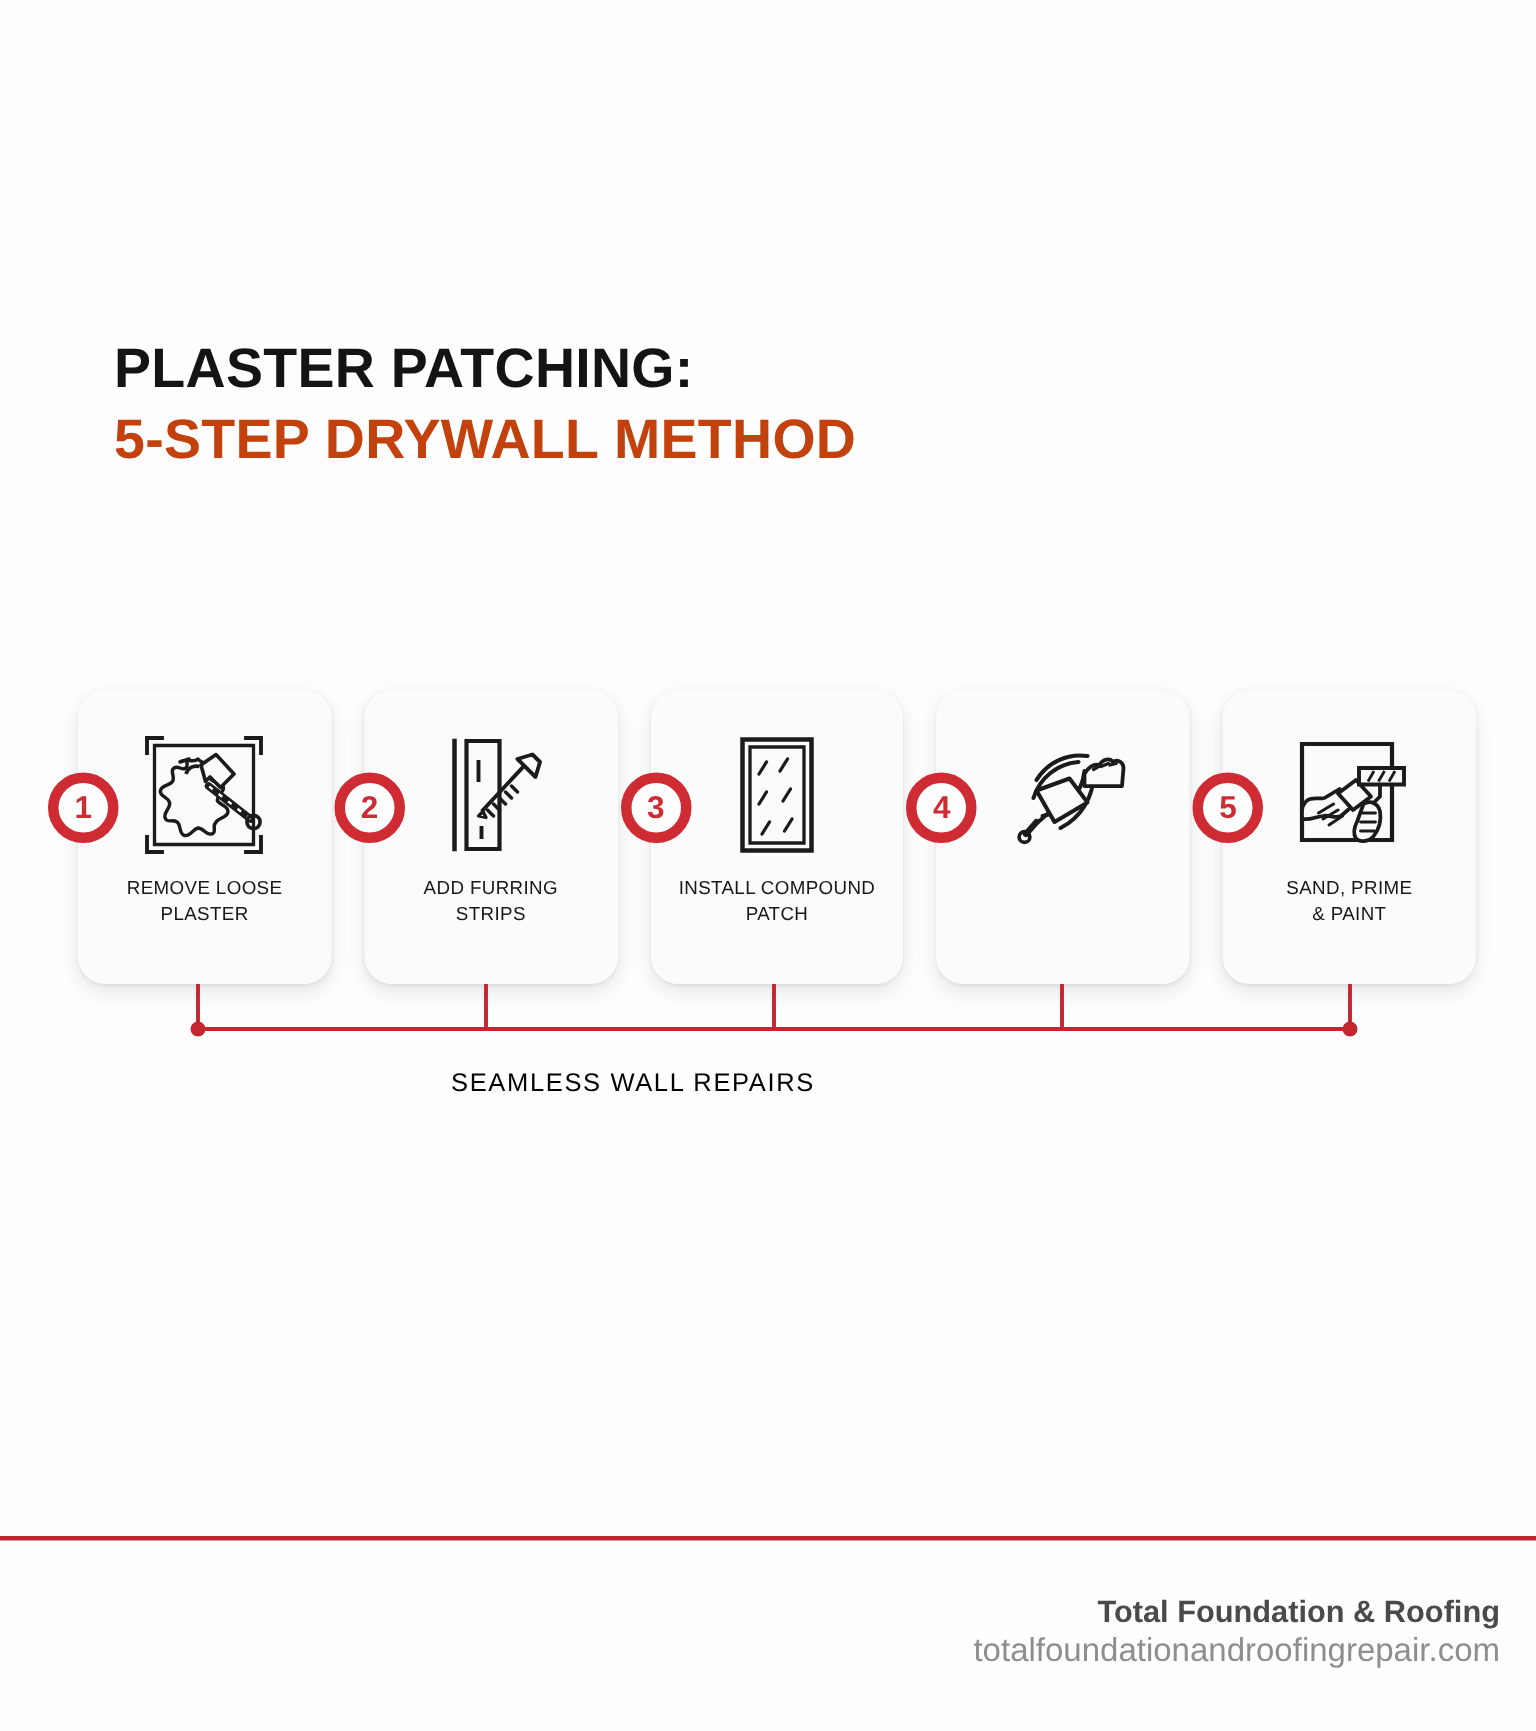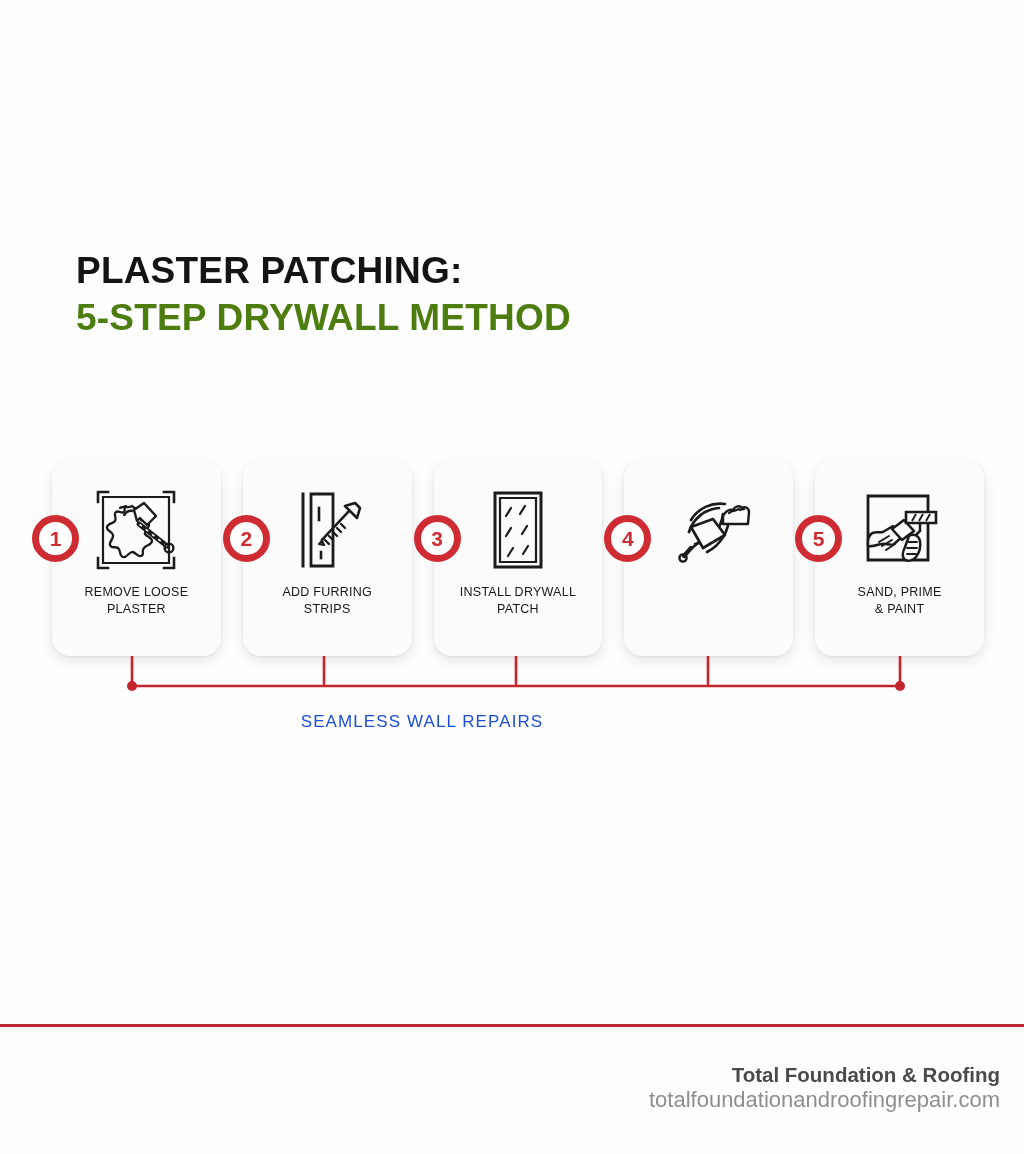--- a/index.html
+++ b/index.html
@@ -17,35 +17,35 @@
     width: 1024px;
     height: 1154px;
     background: #fefefe;
     overflow: hidden;
   }
 
   
   .title-block {
     position: absolute;
     left: 76px;
-    top: 248px;
+    top: 223px;
   }
   .title-line1 {
     font-size: 37px;
     font-weight: bold;
     letter-spacing: 0.2px;
     color: #141414;
     line-height: 46px;
     white-space: nowrap;
   }
   .title-line2 {
     font-size: 37px;
     font-weight: bold;
     letter-spacing: 0.2px;
-    color: #4d7c0f;
+    color: #c2410c;
     line-height: 48px;
     white-space: nowrap;
   }
 
   
   .steps-row {
     position: absolute;
     left: 52px;
     top: 460px;
     width: 932px;
@@ -117,21 +117,21 @@
 
   
   .caption {
     position: absolute;
     left: 0;
     top: 712px;
     width: 844px;
     text-align: center;
     font-size: 17px;
     letter-spacing: 1.1px;
-    color: #1d4ed8;
+    color: #000000;
   }
 
   
   .footer-rule {
     position: absolute;
     left: 0;
     top: 1024px;
     width: 1024px;
     height: 3px;
     background: #bd2530;
@@ -245,21 +245,21 @@
               <path d="M34 32l5-8"></path>
                 <path d="M48 30l5-8"></path>
               <path d="M34 52l5-8"></path>
                 <path d="M50 50l5-8"></path>
               <path d="M36 72l5-8"></path>
                 <path d="M51 70l5-8"></path>
             </g>
           </g>
         </svg>
       </div>
-      <div class="step-label">INSTALL DRYWALL
+      <div class="step-label">INSTALL COMPOUND
 PATCH</div>
       <div class="step-badge">3</div>
     </div>
 
     <div class="step-card">
       <div class="step-icon">
         <svg viewBox="0 0 92 92" width="92" height="92">
           <g fill="none" stroke="#1b1b1b" stroke-width="2.7" stroke-linecap="round">
 
             <path d="M28 36a34 34 0 0 1 34-16"></path>

